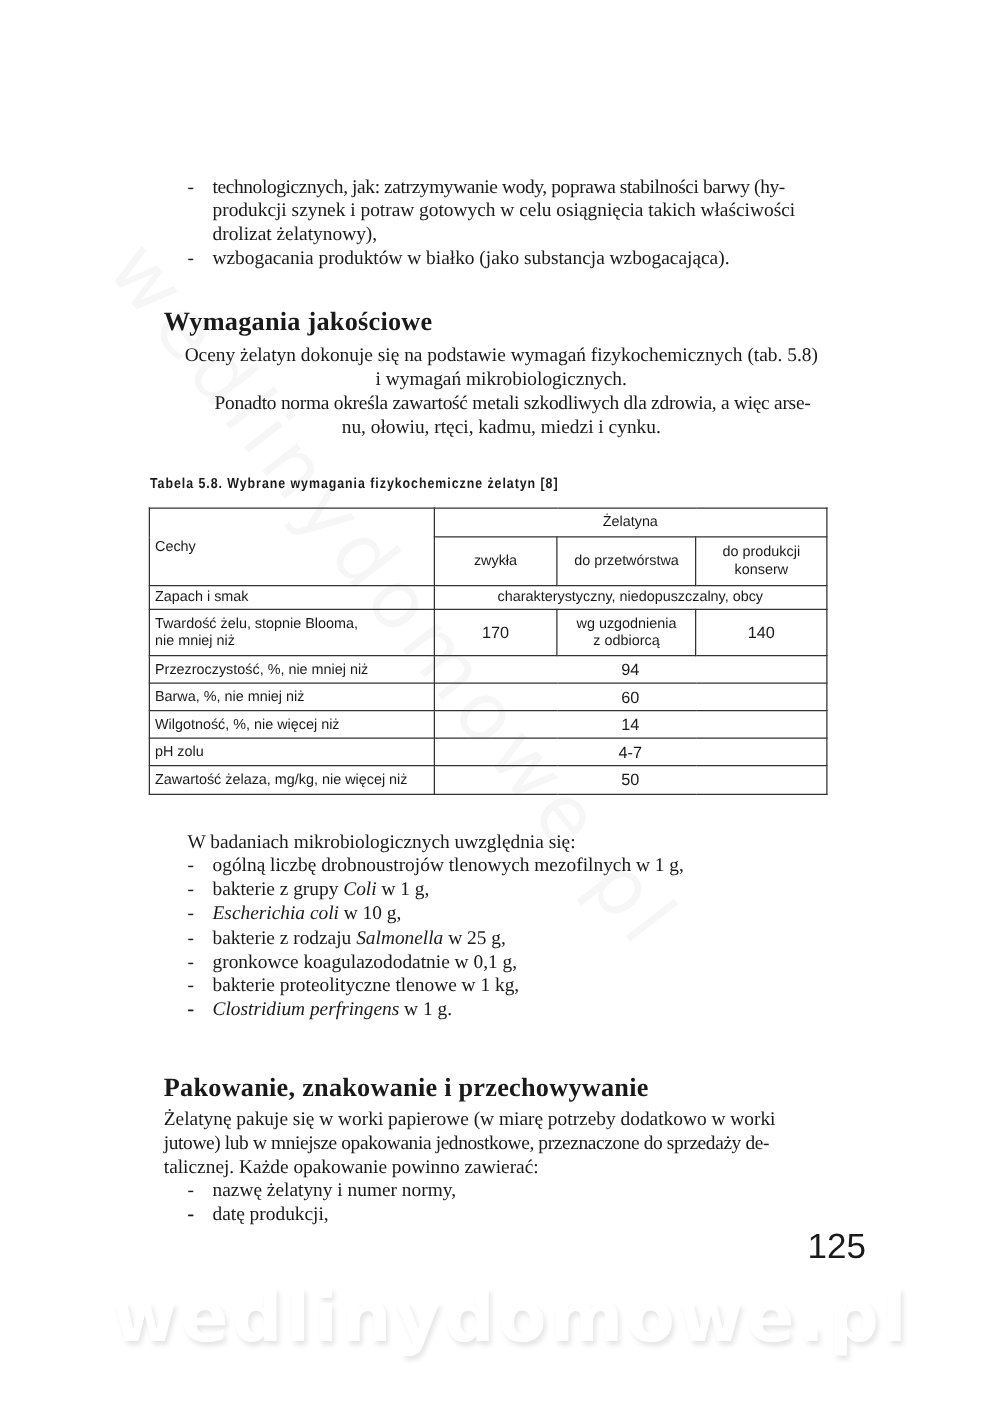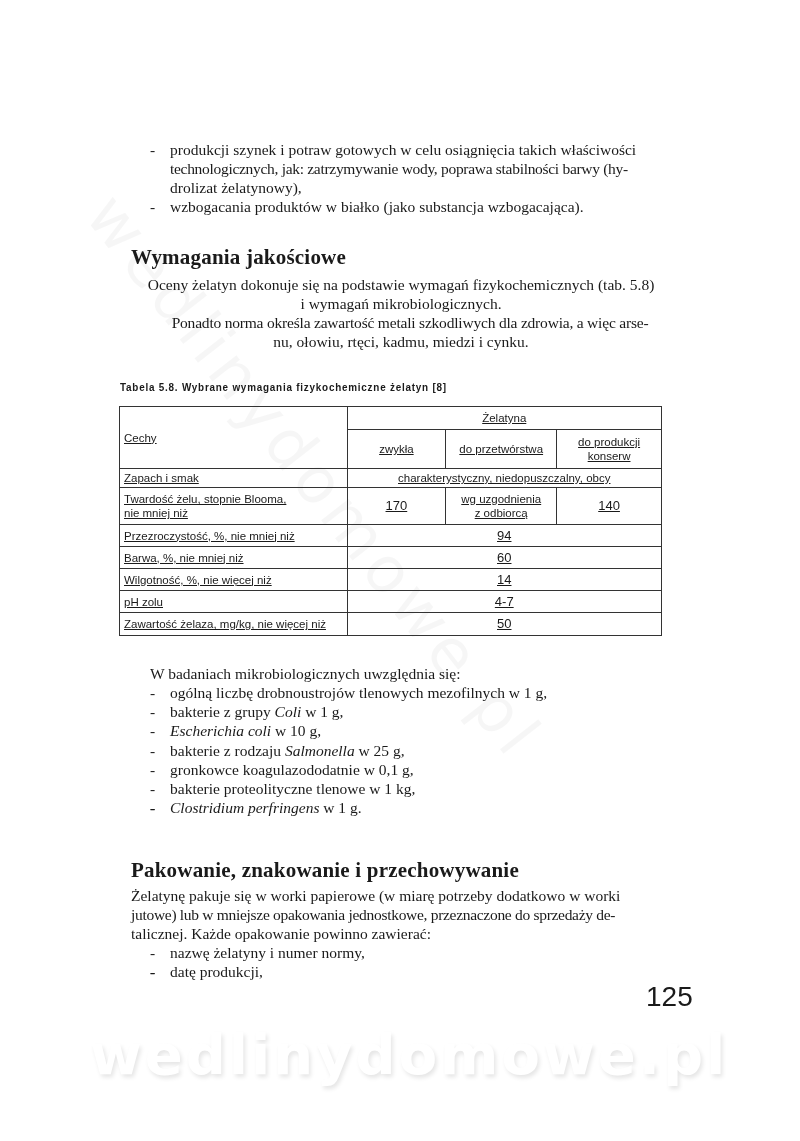--- a/index.html
+++ b/index.html
@@ -6,40 +6,40 @@
   body { width:800px; height:1141px; position:relative; overflow:hidden; font-family:"Liberation Serif", serif; color:#1a1a1a; }
   .page { position:absolute; left:0; top:0; width:800px; height:1141px; background:#fff; }
   .serif { font-family:"Liberation Serif", serif; font-size:15.5px; line-height:19px; }
   .bullet-list { position:absolute; margin:0; padding:0; list-style:none; }
   .bullet-list li { position:relative; padding-left:20px; }
   .bullet-list li .dash { position:absolute; left:0; top:0; }
   h2.section { position:absolute; margin:0; font-family:"Liberation Serif", serif; font-weight:bold; font-size:21px; letter-spacing:0.2px; }
   p.para { position:absolute; margin:0; }
   .caption { position:absolute; left:120px; top:381px; font-family:"Liberation Sans", sans-serif; font-weight:bold; font-size:11.5px; letter-spacing:0.9px; transform:scaleX(0.86); transform-origin:left top; white-space:nowrap; }
   table.tbl { position:absolute; left:119px; top:406px; width:543px; border-collapse:collapse; font-family:"Liberation Sans", sans-serif; font-size:11.5px; color:#1a1a1a; }
-  table.tbl td { border:1px solid #333; padding:1px 4px; line-height:14px; vertical-align:middle;text-decoration:underline; }
+  table.tbl td { border:1px solid #333; padding:1px 4px; line-height:14px; vertical-align:middle; }
   table.tbl td.c { text-align:center; }
   table.tbl td.num { font-size:13px; }
   .page-number { position:absolute; left:646px; top:981px; font-family:Liberation Sans, sans-serif; font-size:28px; }
   .watermark { position:absolute; left:90px; top:1022px; font-family:"DejaVu Sans", sans-serif; font-weight:bold; font-size:56px; color:#ffffff; letter-spacing:3px; text-shadow: 2px 3px 4px rgba(0,0,0,0.10); }
   .wm-diag { position:absolute; left:130px; top:180px; font-family:"DejaVu Sans", sans-serif; font-size:64px; color:rgba(0,0,0,0.035); transform:rotate(52deg); transform-origin:left top; white-space:nowrap; letter-spacing:6px; }
   i { }
 </style>
 </head>
 <body>
 
 <div class="page">
 
   <div class="wm-diag">wedlinydomowe.pl</div>
 
   <ul class="bullet-list serif" style="left:150px; top:140px; width:520px;">
     <li>
       <span class="dash">-</span>
+      <span style="display:block; letter-spacing:-0.3px">technologicznych, jak: zatrzymywanie wody, poprawa stabilności barwy (hy-</span>
       <span style="display:block">produkcji szynek i potraw gotowych w celu osiągnięcia takich właściwości</span>
-      <span style="display:block; letter-spacing:-0.3px">technologicznych, jak: zatrzymywanie wody, poprawa stabilności barwy (hy-</span>
       <span style="display:block">drolizat żelatynowy),</span>
     </li>
     <li>
       <span class="dash">-</span>
       <span>wzbogacania produktów w białko (jako substancja wzbogacająca).</span>
     </li>
   </ul>
 
   <h2 class="section" style="left:131px; top:245px;">Wymagania jakościowe</h2>
   <p class="para serif" style="left:131px; top:275px; width:540px;text-align:center;">

